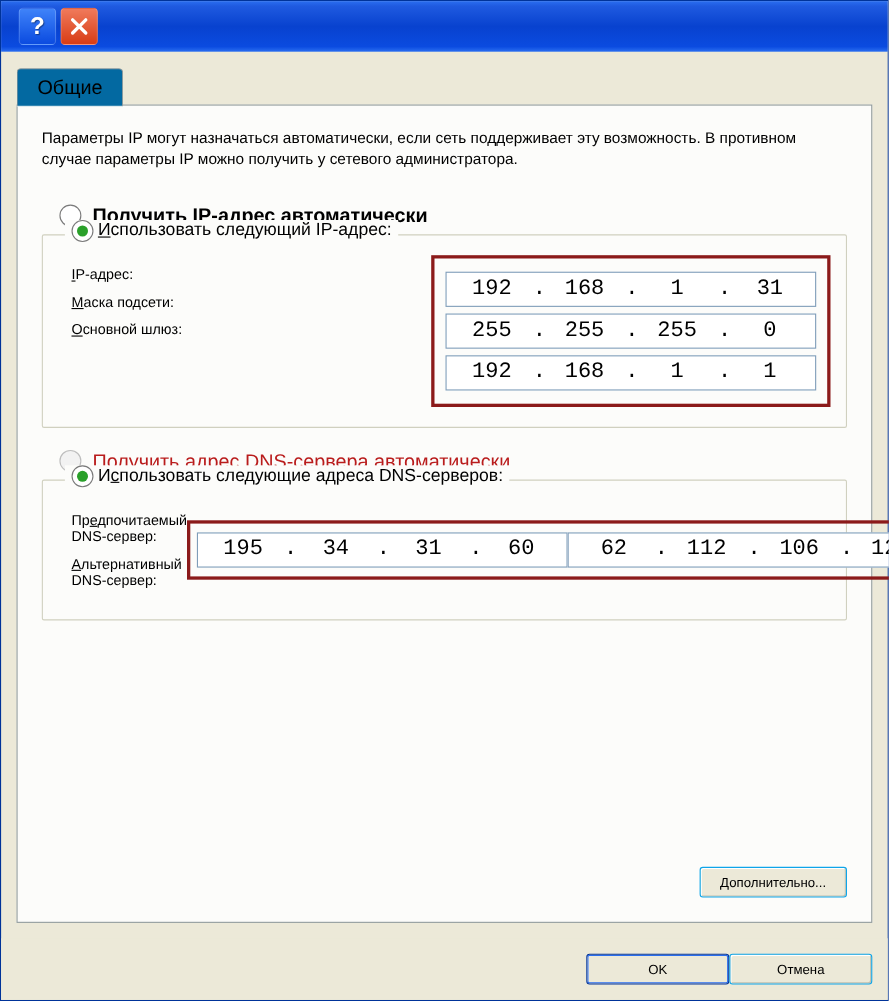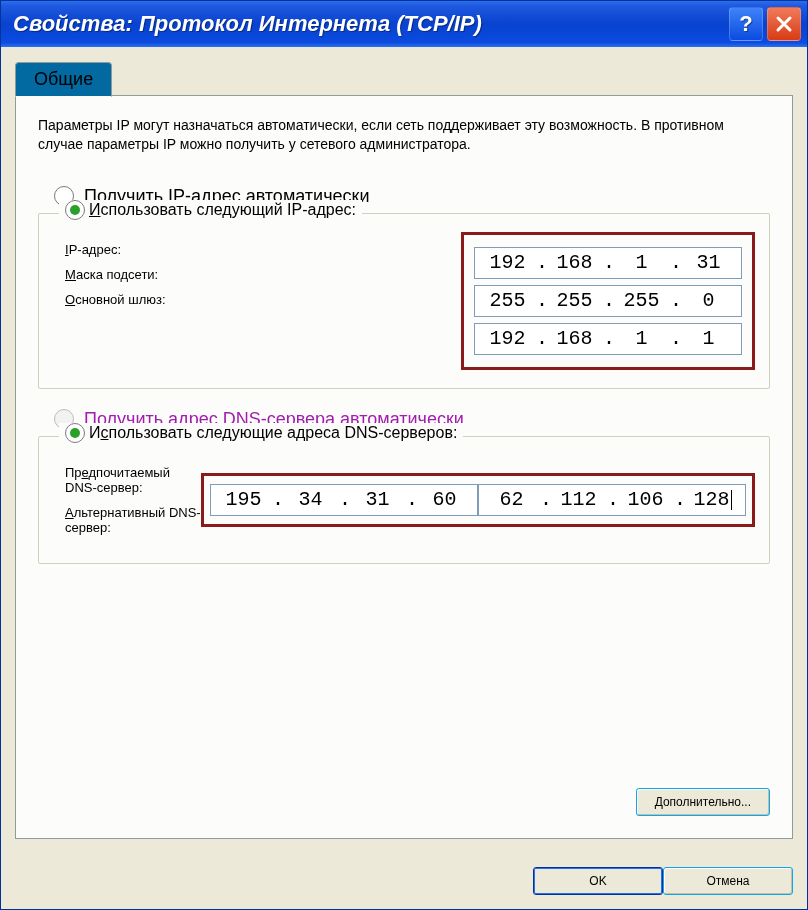--- a/index.html
+++ b/index.html
@@ -85,21 +85,21 @@
     margin-bottom: 28px;
   }
   .radio-row {
     display: flex;
     align-items: center;
     gap: 10px;
     margin-top: 4px;
     margin-bottom: 6px;
     font-size: 18px;
   }
-  .radio-row.disabled { color: #a21caf; }
+  .radio-row.disabled { color: #b91c1c; }
   .radio {
     width: 20px;
     height: 20px;
     border: 1px solid #7a7a7a;
     border-radius: 50%;
     background: #fff;
     display: flex;
     align-items: center;
     justify-content: center;
     flex-shrink: 0;
@@ -142,21 +142,21 @@
   .highlight-box {
     border: 3px solid #8b1a1a;
     padding: 6px 10px;
   }
   .dns-highlight {
     border: 3px solid #8b1a1a;
     padding: 4px 6px;
     display: inline-block;
   }
   .ip-input {
-    width: 268px;
+    width: 337px;
     height: 32px;
     border: 1px solid #7f9db9;
     background: #fff;
     display: flex;
     align-items: center;
     font-family: "Courier New", monospace;
     font-size: 20px;
     padding: 0 4px;
   }
   .ip-input .octet {
@@ -197,37 +197,36 @@
   }
   .dialog-buttons .button { min-width: 130px; text-align:center; }
   .ok-button { box-shadow: inset 0 0 0 1px #2a6ef0, inset 1px 1px 0 #fff; border-color:#003399; }
   .dns-wrap { display:flex; flex-direction:row; align-items:flex-start; }
 </style>
 </head>
 <body>
 
 <div class="window">
   <div class="titlebar">
-    <span class="title">Свойства: Протокол Интернета (TCP/IP)</span>
     <div class="titlebar-btn help-btn">?</div>
     <div class="titlebar-btn close-btn">
       <svg viewBox="0 0 18 18">
           <path d="M3 3 L15 15 M15 3 L3 15" stroke="#fff" stroke-width="3" stroke-linecap="round"></path>
         </svg>
     </div>
   </div>
 
   <div class="client">
     <div class="tab-strip">
       <div class="tab">Общие</div>
     </div>
     <div class="tab-page">
       <div class="intro">Параметры IP могут назначаться автоматически, если сеть поддерживает эту возможность. В противном случае параметры IP можно получить у сетевого администратора.</div>
 
-      <div class="radio-row" style="margin-left:16px;">
+      <div class="radio-row" style="margin-left:16px;font-weight:bold;">
         <div class="radio"></div>
         <span><span class="u">П</span>олучить IP-адрес автоматически</span>
       </div>
 
       <div class="fieldset">
         <div class="fieldset-legend-holder">
           <div class="radio selected">
               <div class="dot"></div>
             </div>
           <span><span class="u">И</span>спользовать следующий IP-адрес:</span>

